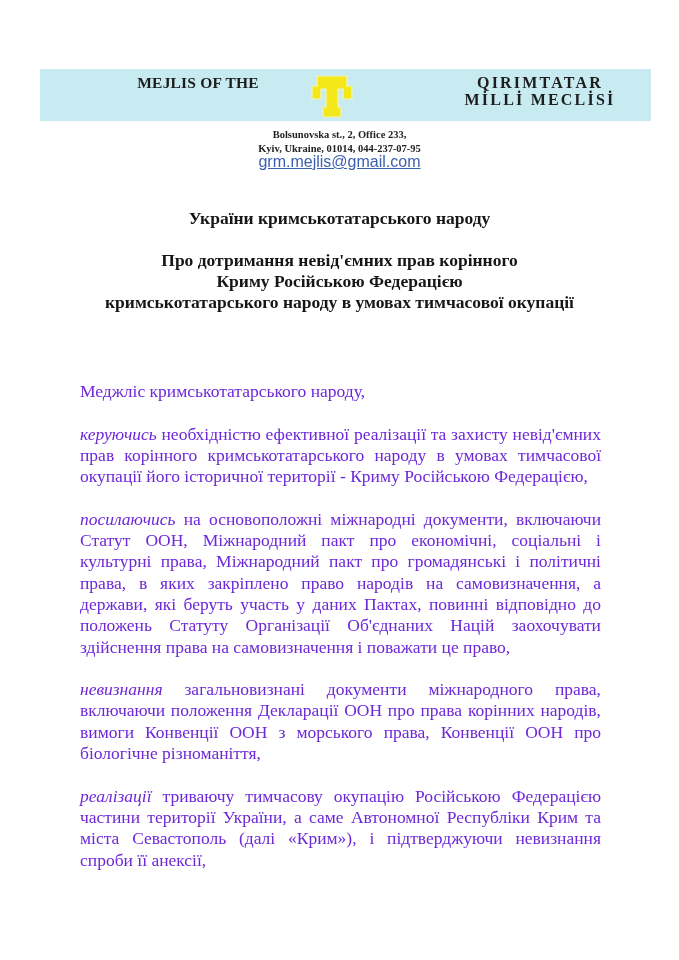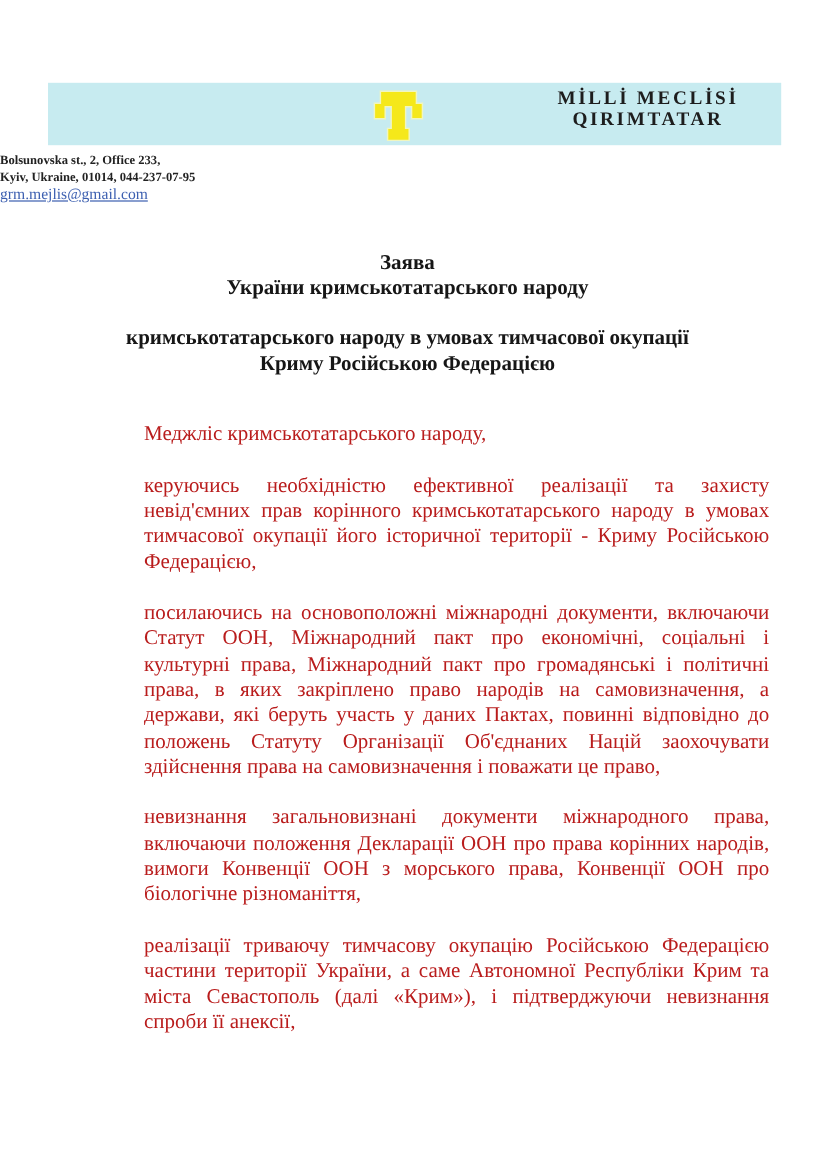--- a/index.html
+++ b/index.html
@@ -16,67 +16,68 @@
     font-family: "Liberation Serif", serif; font-weight: bold; font-size: 15.5px; line-height: 17px;
     color: #1d1d1d; letter-spacing: 0.2px;
   }
   .banner-right {
     position: absolute; left: 400px; top: 5px; width: 200px; text-align: center;
     font-family: "Liberation Serif", serif; font-weight: bold; font-size: 16px; line-height: 17px;
     color: #1d1d1d; letter-spacing: 2.2px;
   }
   .logo { position: absolute; left: 268px; top: 4px; width: 48px; height: 46px; }
   .address {
-    position: absolute; left: 0; top: 128px; width: 679px; text-align: left;
+    position: absolute; left: 0; top: 128px; width: 679px; text-align: center;
     font-family: "Liberation Serif", serif; font-weight: bold; font-size: 10.5px; line-height: 13.5px;
     color: #222;
   }
   .address .email {
-    font-family: Liberation Serif, serif; font-weight: normal; color: #3c5fb0;
-    text-decoration: underline; font-size: 13px; display: inline-block;
+    font-family: Liberation Sans, sans-serif; font-weight: normal; color: #3c5fb0;
+    text-decoration: underline; font-size: 16px; display: inline-block;
   }
   .title-block {
     position: absolute; left: 0; top: 208px; width: 679px; text-align: center;
     font-weight: bold; font-size: 17.5px; line-height: 21px; color: #161616;
   }
   .title-block .spacer { height: 21px; }
   .body-text {
-    position: absolute; left: 80px; top: 351px; width: 521px;
-    font-size: 17.5px; line-height: 21.3px; color: #b91c1c; text-align: justify; margin-left: 40px;
+    position: absolute; left: 80px; top: 381px; width: 521px;
+    font-size: 17.5px; line-height: 21.3px; color: #6d28d9; text-align: justify;
   }
   .para { margin: 0 0 21.3px 0; }
-  .para .lead { }
+  .para .lead { font-style: italic; }
 </style>
 </head>
 <body>
 
 <div class="banner">
   <div class="banner-left">
+    <div>MEJLIS OF THE</div>
   </div>
   <svg class="logo" viewBox="0 0 48 46">
     <path d="M9 3 H39 V13 H44 V26 H35 V16 H30 V34 H33 V44 H15 V34 H18 V16 H13 V26 H4 V13 H9 Z" fill="#f5e81a" stroke="#f0f6c0" stroke-width="1.2"></path>
   </svg>
   <div class="banner-right">
+    <div>QIRIMTATAR</div>
     <div>MİLLİ MECLİSİ</div>
-    <div>QIRIMTATAR</div>
   </div>
 </div>
 
 <div class="address">
   <div>Bolsunovska st., 2, Office 233,</div>
   <div>Kyiv, Ukraine, 01014, 044-237-07-95</div>
   <span class="email">grm.mejlis@gmail.com</span>
 </div>
 
 <div class="title-block">
-  <div>Заява</div>
   <div>України кримськотатарського народу</div>
   <div class="spacer"></div>
+  <div>Про дотримання невід'ємних прав корінного</div>
+  <div>Криму Російською Федерацією</div>
   <div>кримськотатарського народу в умовах тимчасової окупації</div>
-  <div>Криму Російською Федерацією</div>
 </div>
 
 <div class="body-text">
   <p class="para" style="text-align:left">Меджліс кримськотатарського народу,</p>
   <p class="para"><span class="lead">керуючись</span><span> необхідністю ефективної реалізації та захисту невід'ємних прав корінного кримськотатарського народу в умовах тимчасової окупації його історичної території - Криму Російською Федерацією,</span></p>
   <p class="para"><span class="lead">посилаючись</span><span> на основоположні міжнародні документи, включаючи Статут ООН, Міжнародний пакт про економічні, соціальні і культурні права, Міжнародний пакт про громадянські і політичні права, в яких закріплено право народів на самовизначення, а держави, які беруть участь у даних Пактах, повинні відповідно до положень Статуту Організації Об'єднаних Націй заохочувати здійснення права на самовизначення і поважати це право,</span></p>
   <p class="para"><span class="lead">невизнання</span><span> загальновизнані документи міжнародного права, включаючи положення Декларації ООН про права корінних народів, вимоги Конвенції ООН з морського права, Конвенції ООН про біологічне різноманіття,</span></p>
   <p class="para"><span class="lead">реалізації</span><span> триваючу тимчасову окупацію Російською Федерацією частини території України, а саме Автономної Республіки Крим та міста Севастополь (далі «Крим»), і підтверджуючи невизнання спроби її анексії,</span></p>
 </div>
 

